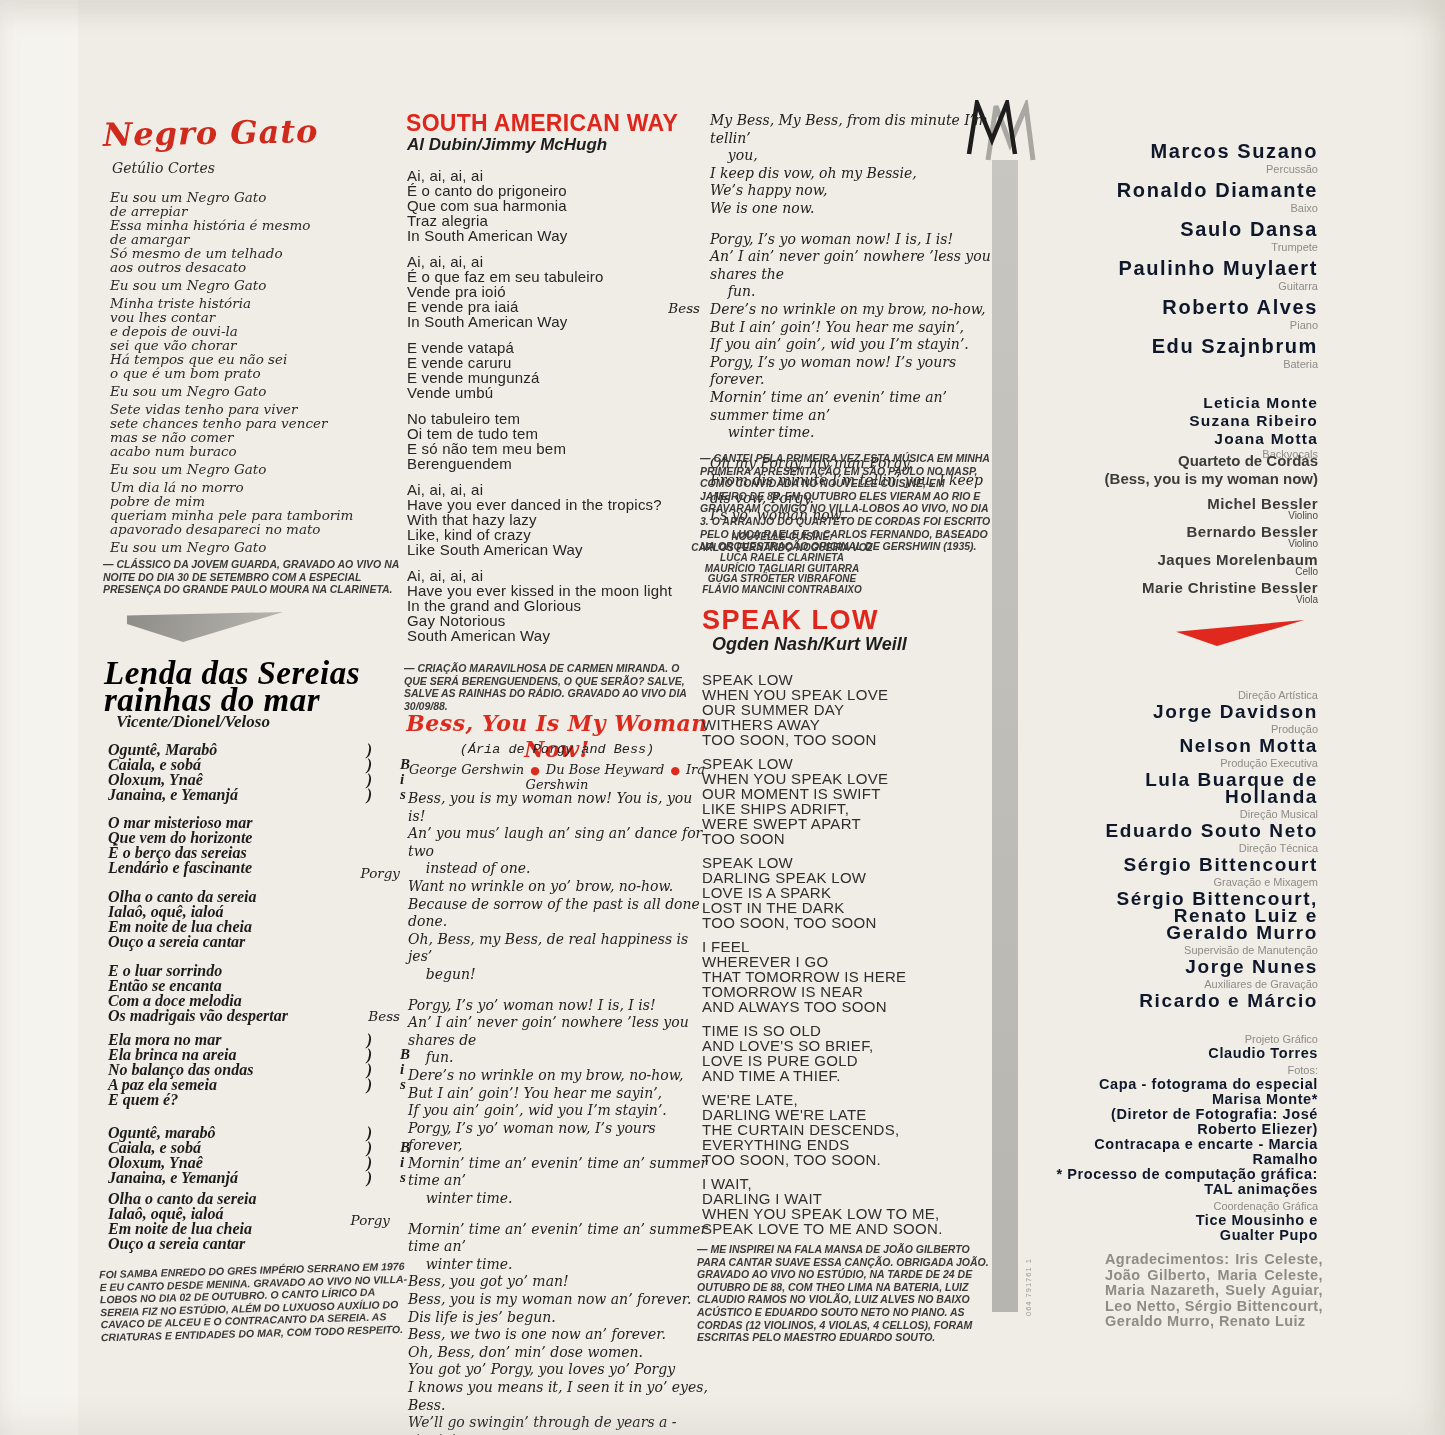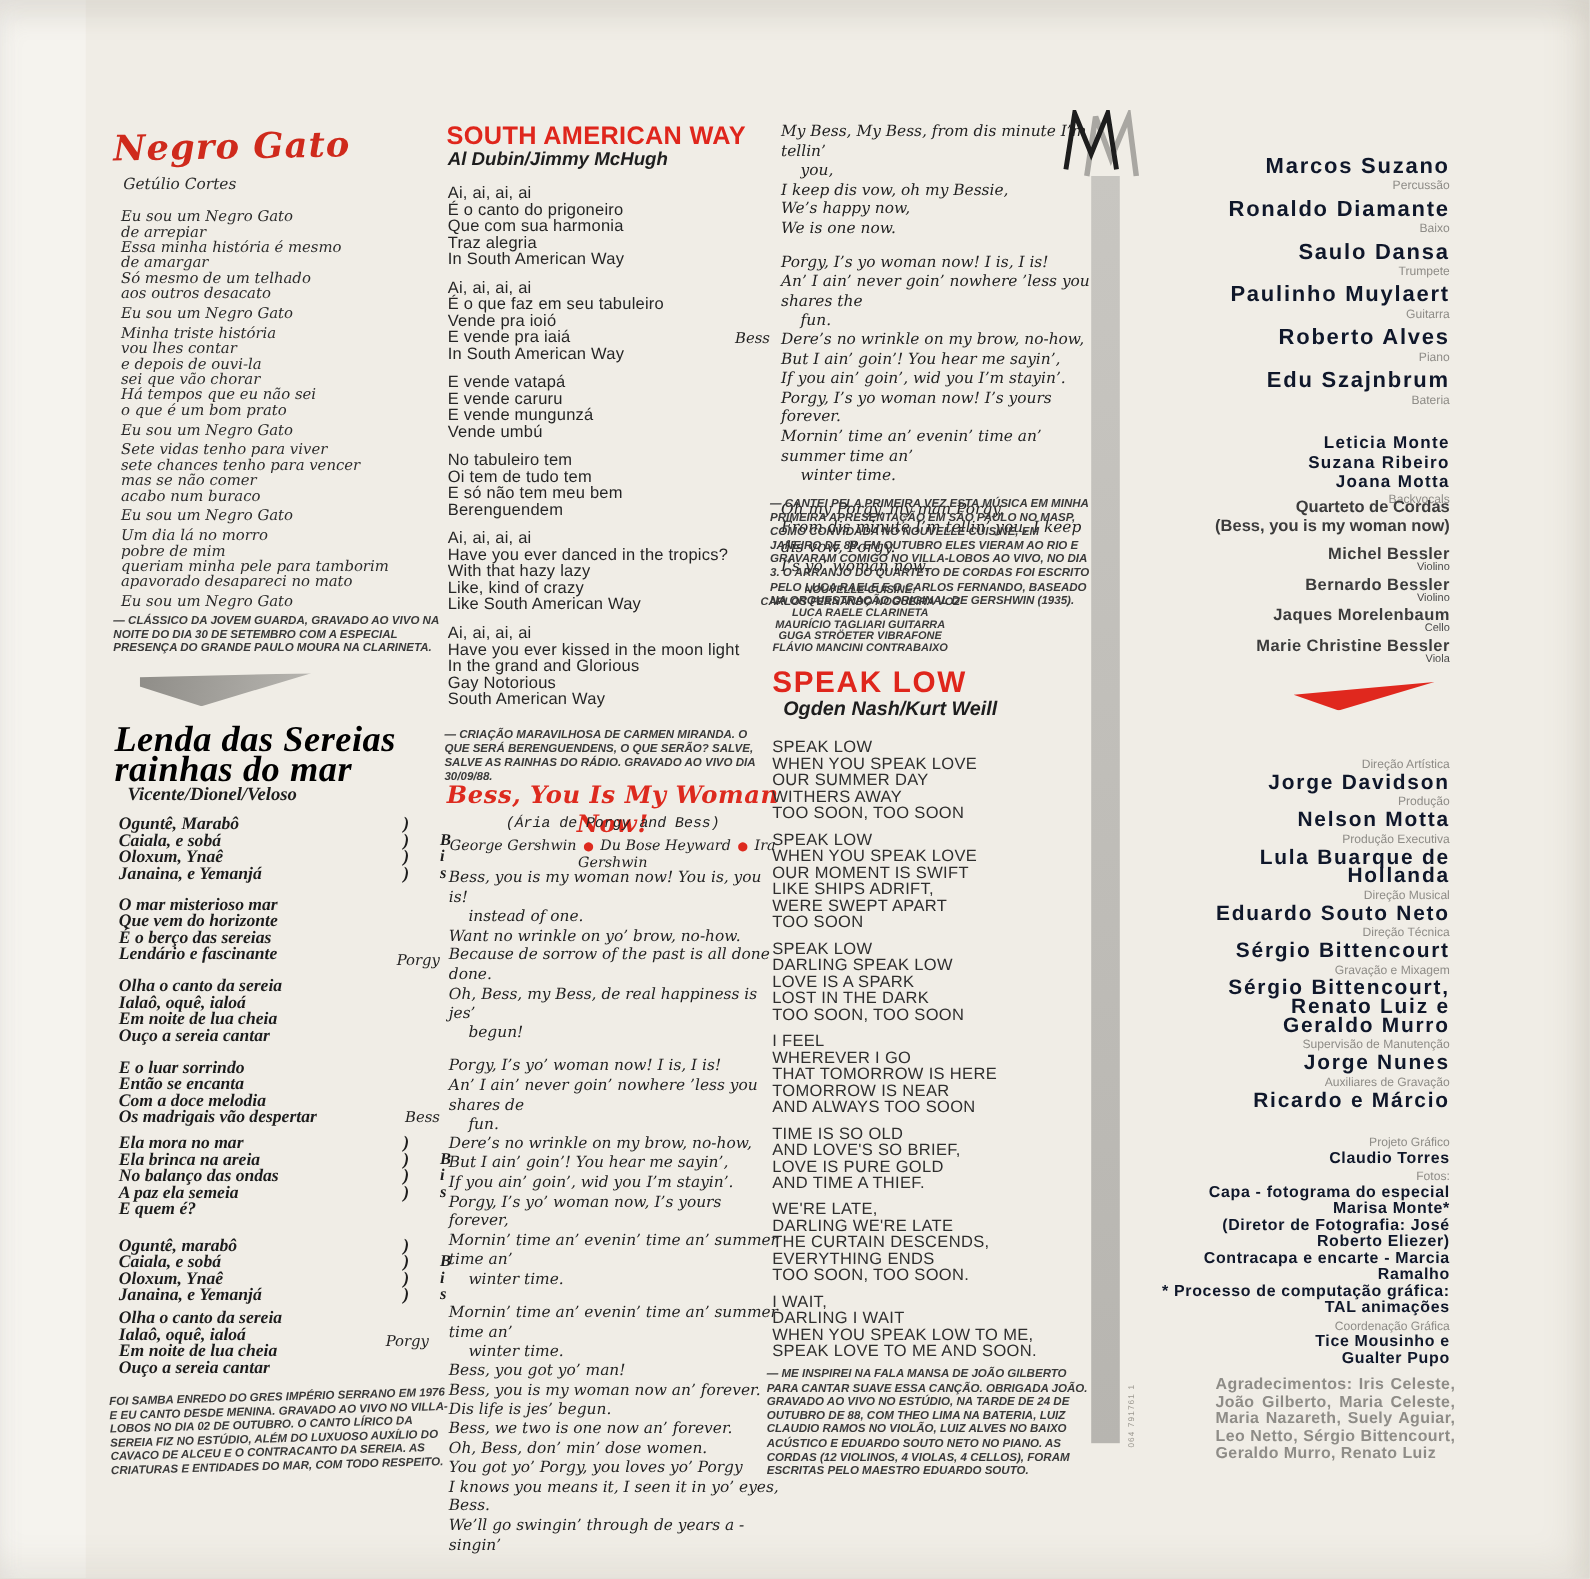--- a/index.html
+++ b/index.html
@@ -228,20 +228,21 @@
     </div>
   <div class="abs finep" style="left:404px;top:662px;width:300px;">— CRIAÇÃO MARAVILHOSA DE CARMEN MIRANDA. O QUE SERÁ BERENGUENDENS, O QUE SERÃO? SALVE, SALVE AS RAINHAS DO RÁDIO. GRAVADO AO VIVO DIA 30/09/88.</div>
 
   <div class="abs bess-title" style="left:402px;top:710px;width:310px;text-align:center;">Bess, You Is My Woman Now!</div>
   <div class="abs bess-sub" style="left:402px;top:742px;width:310px;font-family:Liberation Mono, monospace;">(Ária de Porgy and Bess)</div>
   <div class="abs bess-writers" style="left:392px;top:762px;width:330px;">
     <span>George Gershwin</span><span class="dot">●</span><span>Du Bose Heyward</span><span class="dot">●</span><span>Ira Gershwin</span>
   </div>
   <div class="abs script" style="left:408px;top:790px;width:300px;">
       <div class="line">Bess, you is my woman now! You is, you is!</div>
+      <div class="line">An’ you mus’ laugh an’ sing an’ dance for two</div>
       <div class="line">    instead of one.</div>
       <div class="line">Want no wrinkle on yo’ brow, no-how.</div>
       <div class="line">Because de sorrow of the past is all done done.</div>
       <div class="line">Oh, Bess, my Bess, de real happiness is jes’</div>
       <div class="line">    begun!</div>
       <div class="gap"></div>
       <div class="line">Porgy, I’s yo’ woman now! I is, I is!</div>
       <div class="line">An’ I ain’ never goin’ nowhere ’less you shares de</div>
       <div class="line">    fun.</div>
       <div class="line">Dere’s no wrinkle on my brow, no-how,</div>

